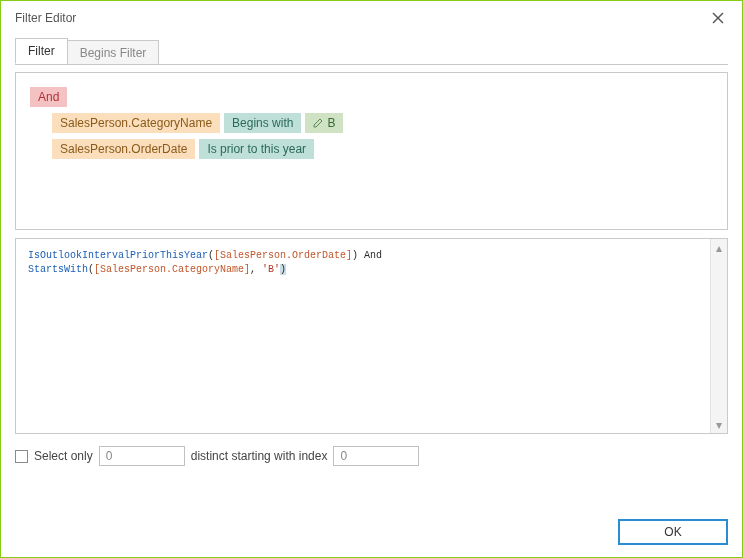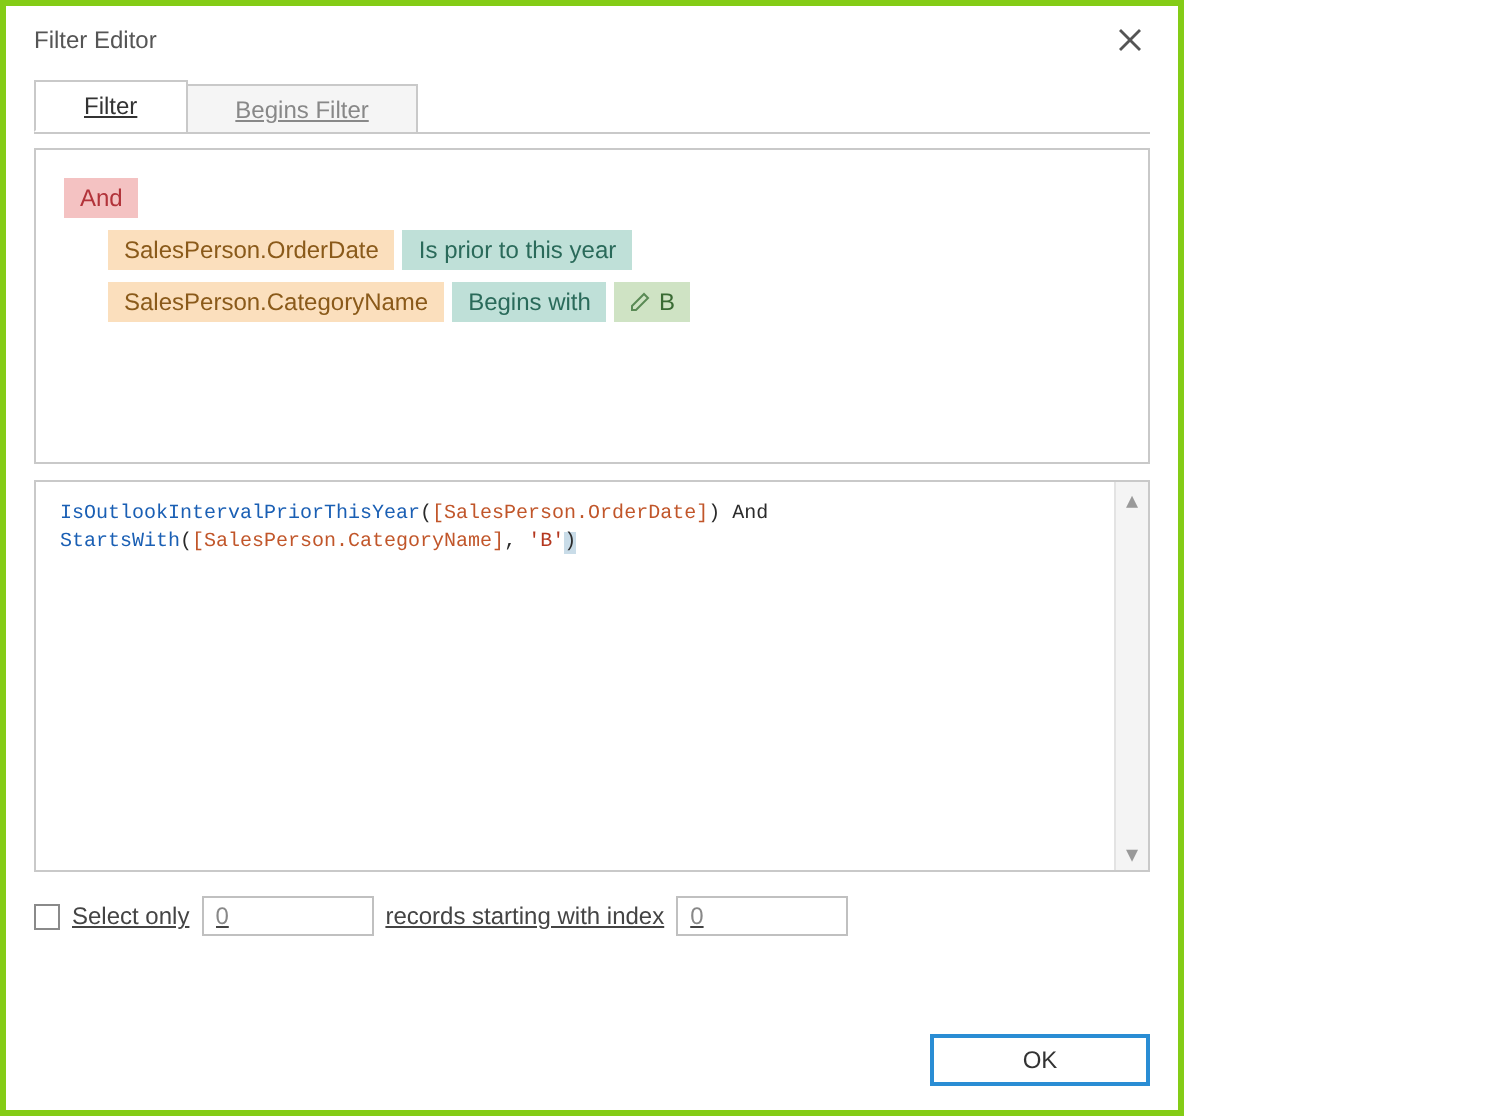--- a/index.html
+++ b/index.html
@@ -4,23 +4,23 @@
 <style>
   * { box-sizing: border-box; }
   html, body { margin: 0; padding: 0; }
   body {
     font-family: "Segoe UI", Tahoma, sans-serif;
     font-size: 12px;
     color: #444;
     background: #fff;
   }
   .window {
-    width: 592px;
+    width: 743px;
     height: 558px;
-    border: 3px solid #84cc16;
+    border: 1px solid #84cc16;
     display: flex;
     flex-direction: column;
     background: #fff;
     justify-content: center;
   }
   .titlebar {
     height: 34px;
     display: flex;
     align-items: center;
     padding: 0 10px 0 14px;
@@ -45,29 +45,29 @@
   .tabs {
     display: flex;
     align-items: flex-end;
     border-bottom: 1px solid #c9c9c9;
     height: 26px;
     margin-bottom: -1px;
     position: relative;
     z-index: 2;
   }
   .tab {
-    padding: 4px 24px;
+    padding: 4px 12px;
     border: 1px solid #c9c9c9;
     border-bottom: none;
     background: #f5f5f5;
     color: #888;
     margin-right: -1px;
     cursor: pointer;
     height: 24px;
-    display: flex; align-items: center; text-decoration: underline;
+    display: flex; align-items: center;
   }
   .tab.active {
     background: #fff;
     color: #333;
     border-bottom: 1px solid #fff;
     height: 26px;
   }
   .filter-panel {
     border: 1px solid #c9c9c9;
     background: #fff;
@@ -118,21 +118,21 @@
   .expr-scroll .arrow {
     height: 17px; display: flex; align-items: center; justify-content: center;
     color: #999;
   }
   .tok-func { color: #1a5fb4; }
   .tok-field { color: #c1562a; }
   .tok-punc { color: #2b2b2b; }
   .tok-kw { color: #2b2b2b; }
   .tok-str { color: #b4371f; }
   .tok-hl { background: #c9dce8; }
-  .opts { display: flex; flex-direction: column; gap: 8px; padding-top: 4px; text-decoration: underline; }
+  .opts { display: flex; flex-direction: column; gap: 8px; padding-top: 4px; }
   .opt-row { display: flex; align-items: center; gap: 6px; }
   .chk {
     width: 13px; height: 13px; border: 1px solid #8a8a8a; background: #fff;
     cursor: pointer;
   }
   .num-input {
     width: 86px; height: 20px;
     border: 1px solid #c0c0c0;
     padding: 0 6px;
     font-size: 12px;
@@ -175,52 +175,52 @@
 
     <div class="tabs">
       <div class="tab active">Filter</div>
       <div class="tab">Begins Filter</div>
     </div>
 
     <div class="filter-panel">
       <div class="rule-root">
         <div>
           <span class="pill and">And</span>
-        </div>
-        <div class="rule-row">
-          <span class="pill field">SalesPerson.OrderDate</span>
-          <span class="pill op">Is prior to this year</span>
         </div>
         <div class="rule-row">
           <span class="pill field">SalesPerson.CategoryName</span>
           <span class="pill op">Begins with</span>
           <span class="pill val">
             <svg class="pencil-icon" viewBox="0 0 10 10">
                 <path d="M1 9 L1 7 L7 1 L9 3 L3 9 Z" fill="none" stroke="#5a8a55" stroke-width="1"></path>
               </svg>
             <span>B</span>
           </span>
         </div>
+        <div class="rule-row">
+          <span class="pill field">SalesPerson.OrderDate</span>
+          <span class="pill op">Is prior to this year</span>
+        </div>
       </div>
     </div>
 
     <div class="expr-panel">
       <div class="expr-text"><span class="tok-func">IsOutlookIntervalPriorThisYear</span><span class="tok-punc">(</span><span class="tok-field">[SalesPerson.OrderDate]</span><span class="tok-punc">)</span><span class="tok-kw"> And </span><br><span class="tok-func">StartsWith</span><span class="tok-punc">(</span><span class="tok-field">[SalesPerson.CategoryName]</span><span class="tok-punc">, </span><span class="tok-str">'B'</span><span class="tok-punc tok-hl">)</span></div>
       <div class="expr-scroll">
         <div class="arrow">▴</div>
         <div class="arrow">▾</div>
       </div>
     </div>
 
     <div class="opts">
       <div class="opt-row">
         <div class="chk"></div>
         <span>Select only</span>
         <input class="num-input" value="0" style="">
-        <span>records starting with index</span>
+        <span>distinct starting with index</span>
         <input class="num-input" value="0" style="">
       </div>
     </div>
 
   </div>
 
   <div class="footer">
     <div class="btn primary">OK</div>
   </div>
 </div>

